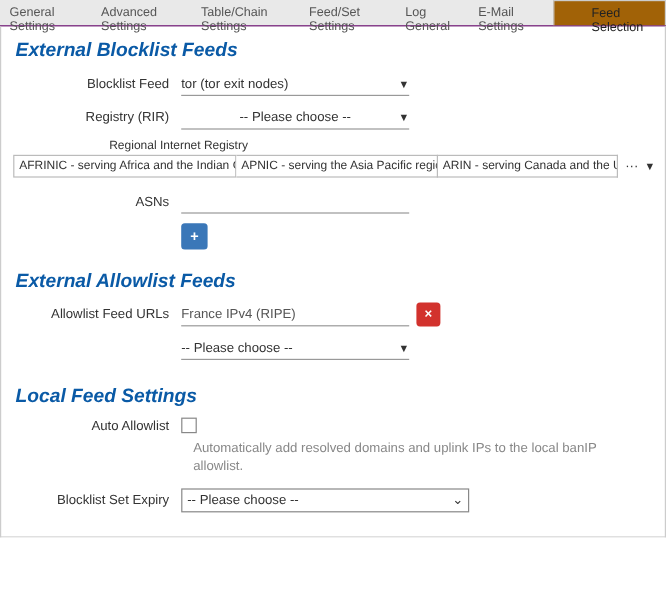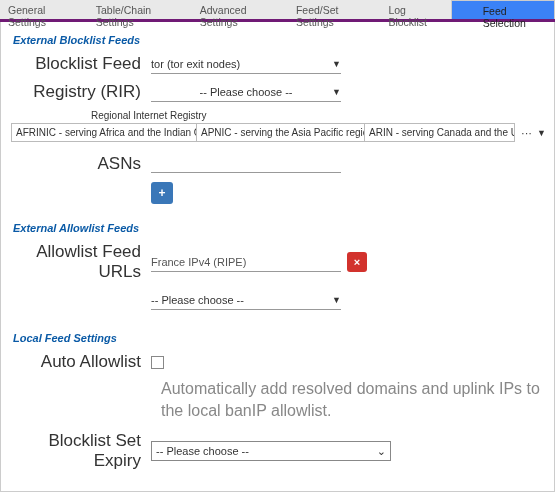--- a/index.html
+++ b/index.html
@@ -7,62 +7,62 @@
     margin: 0;
     font-family: Arial, Helvetica, sans-serif;
     font-size: 11px;
     color: #333;
     background: #fff;
     width: 555px;
   }
   .tabbar {
     display: flex;
     background: #e9e9e9;
-    border-bottom: 3px solid #701a75;
+    border-bottom: 1px solid #701a75;
     height: 22px;
     align-items: stretch;
   }
   .tab {
     padding: 4px 8px;
     color: #555;
     font-size: 10.5px;
     cursor: pointer;
     border-right: 1px solid transparent;
   }
   .tab.active {
-    background: #3b82f6;
+    background: #a16207;
     border-left: 1px solid #ccc;
     border-right: 1px solid #ccc;
     border-top: 1px solid #ccc;
     color: #222;
     padding-left: 31px;
   }
   .panel {
     border: 1px solid #ccc;
     border-top: none;
     padding: 6px 10px 12px 10px;
   }
   .section-title {
     color: #0a5aa6;
     font-style: italic;
     font-weight: bold;
     margin: 6px 0 8px 2px;
-    font-size: 11px;
+    font-size: 16px;
   }
   .row {
     display: flex;
     align-items: center;
     margin-bottom: 8px;
   }
   .lbl {
     width: 140px;
     text-align: right;
     padding-right: 10px;
     color: #333;
-    font-size: 17px;
+    font-size: 11px;
   }
   .val {
     flex: 1;
     display: flex;
     align-items: center;
   }
   .underline-select {
     border: none;
     border-bottom: 1px solid #999;
     background: transparent;
@@ -143,21 +143,21 @@
     display: flex;
     align-items: center;
     justify-content: center;
     cursor: pointer;
     margin-left: 6px;
     font-size: 11px;
     font-weight: bold;
   }
   .help {
     color: #888;
-    font-size: 16px;
+    font-size: 11px;
     margin: -2px 0 10px 150px;
     line-height: 1.35;
     max-width: 380px;
   }
   .checkbox {
     width: 13px;
     height: 13px;
     border: 1px solid #888;
     display: inline-flex;
     align-items: center;
@@ -178,24 +178,25 @@
     font-size: 11px;
     cursor: pointer;
     background: #fff;
   }
 </style>
 </head>
 <body>
 
 <div class="tabbar">
   <div class="tab">General Settings</div>
+  <div class="tab">Advanced Settings</div>
   <div class="tab">Table/Chain Settings</div>
-  <div class="tab">Advanced Settings</div>
   <div class="tab">Feed/Set Settings</div>
-  <div class="tab">Log Blocklist</div>
+  <div class="tab">Log General</div>
+  <div class="tab">E-Mail Settings</div>
   <div class="tab active">Feed Selection</div>
 </div>
 
 <div class="panel">
 
   <div class="section-title">External Blocklist Feeds</div>
 
   <div class="row">
     <div class="lbl">Blocklist Feed</div>
     <div class="val">

